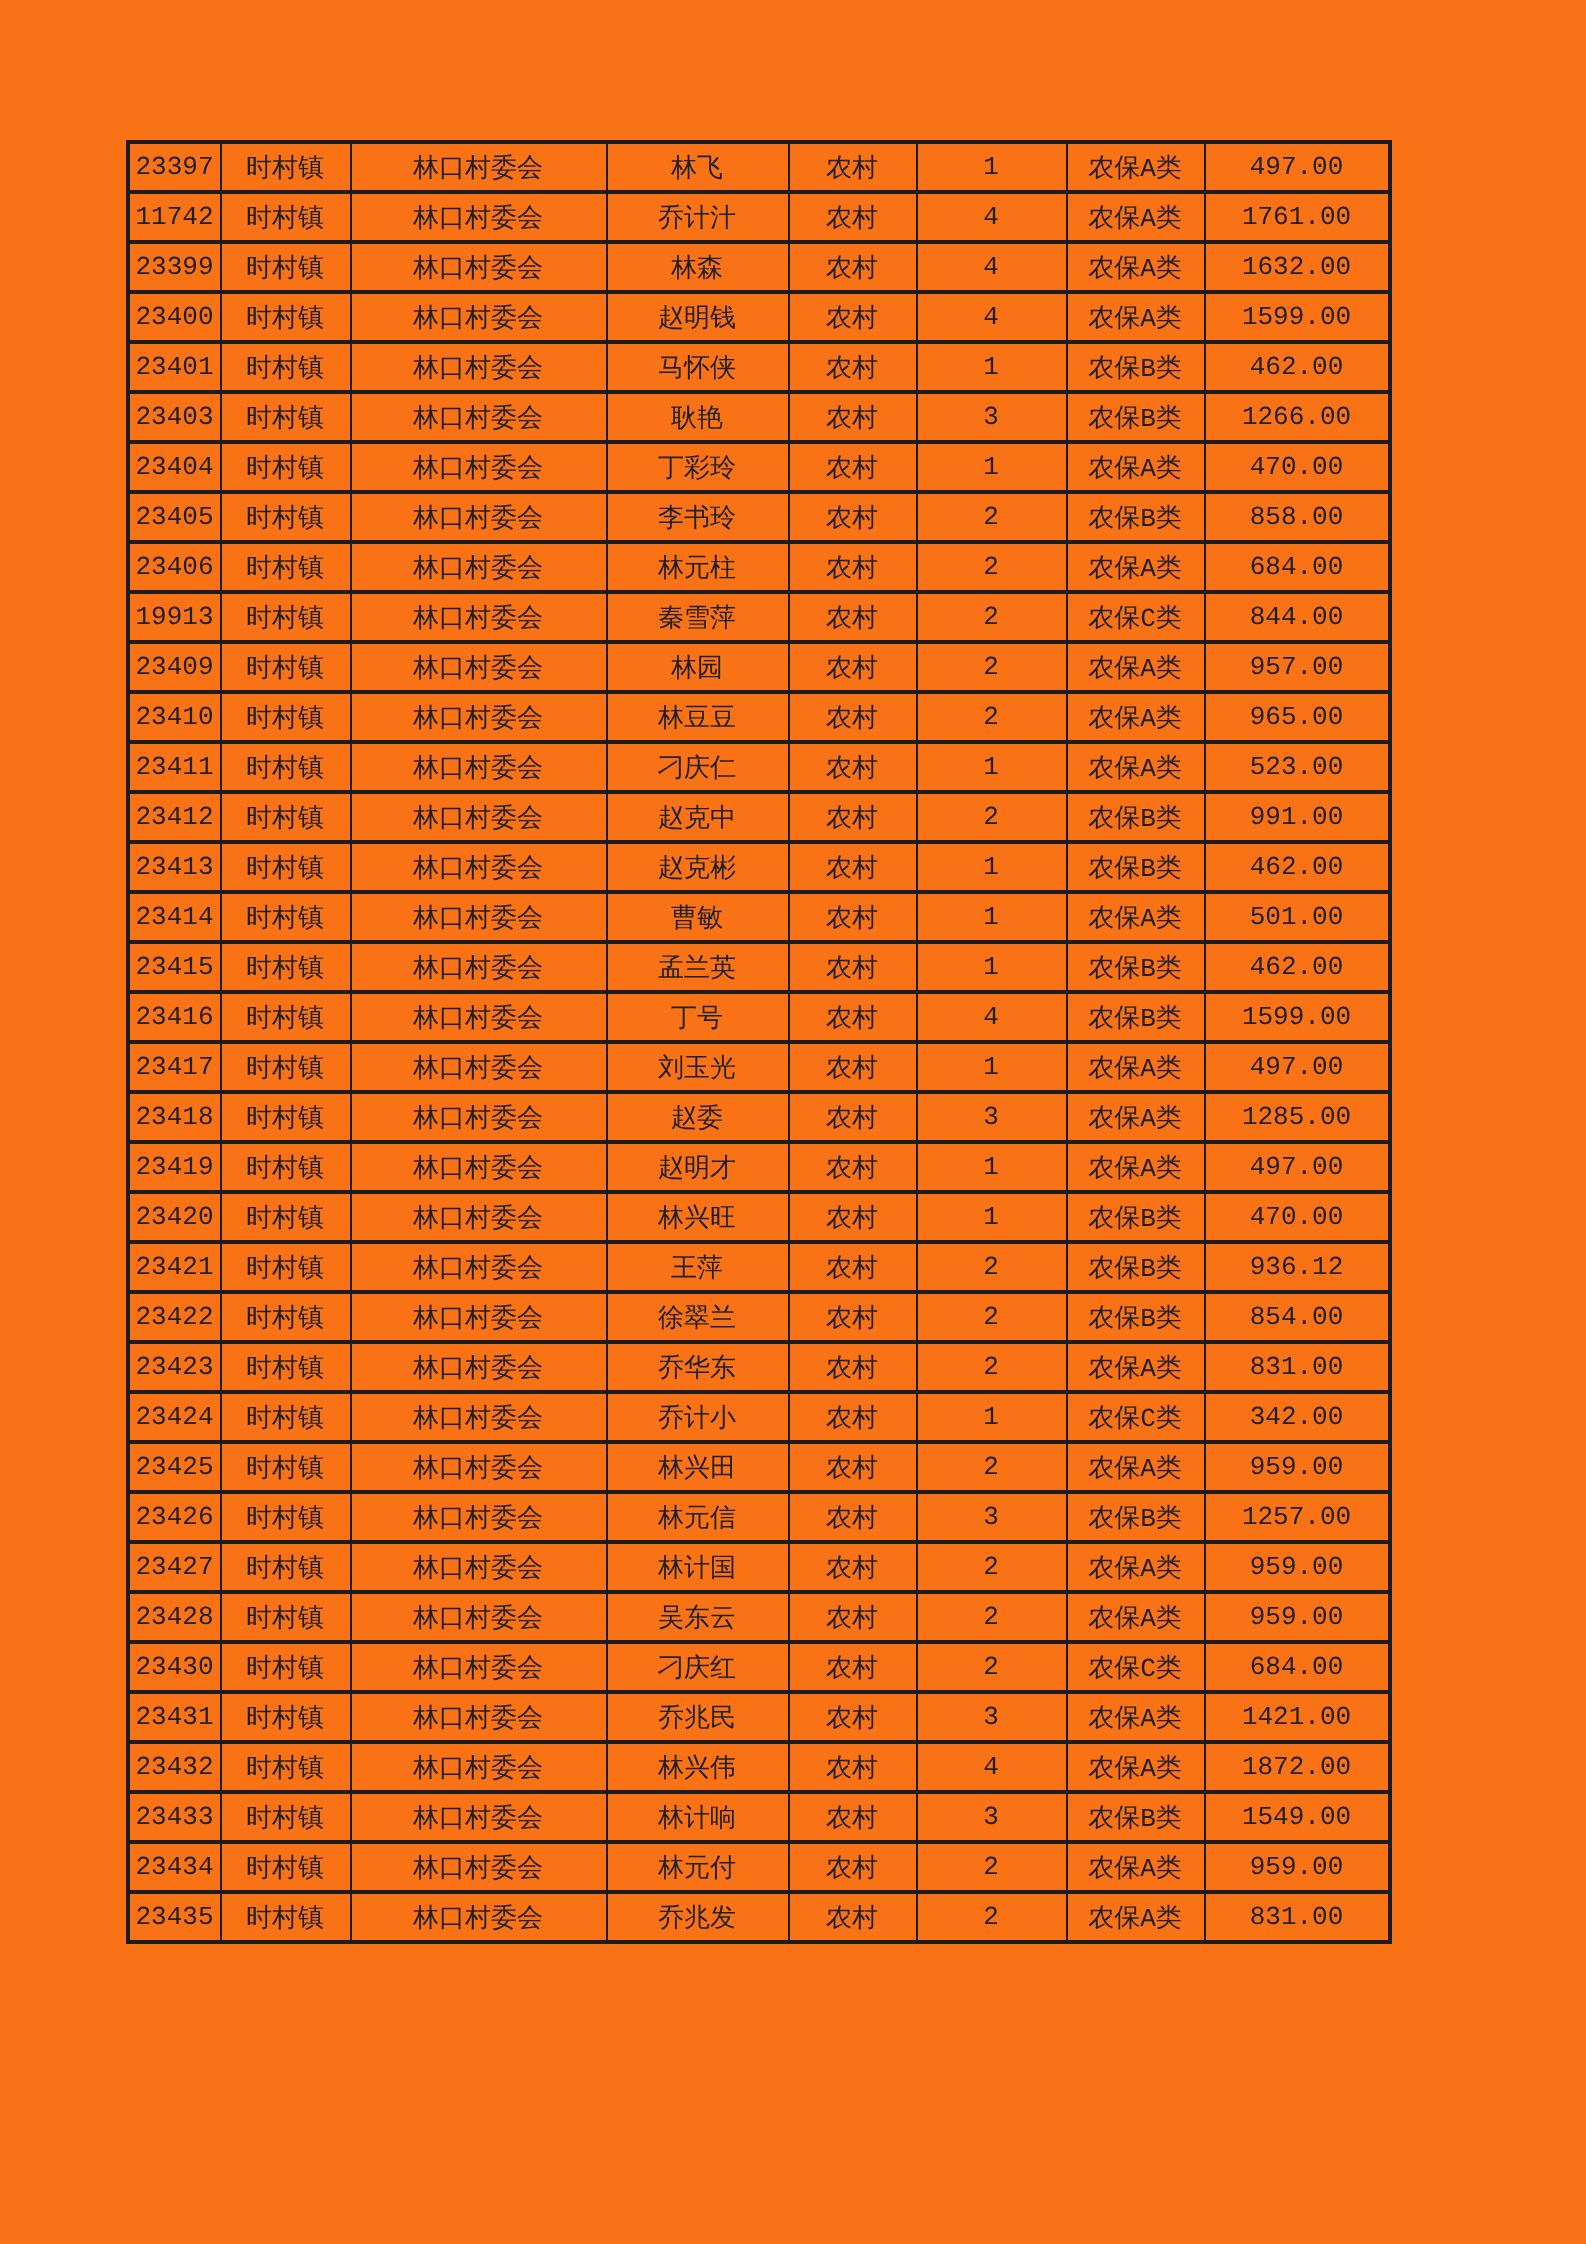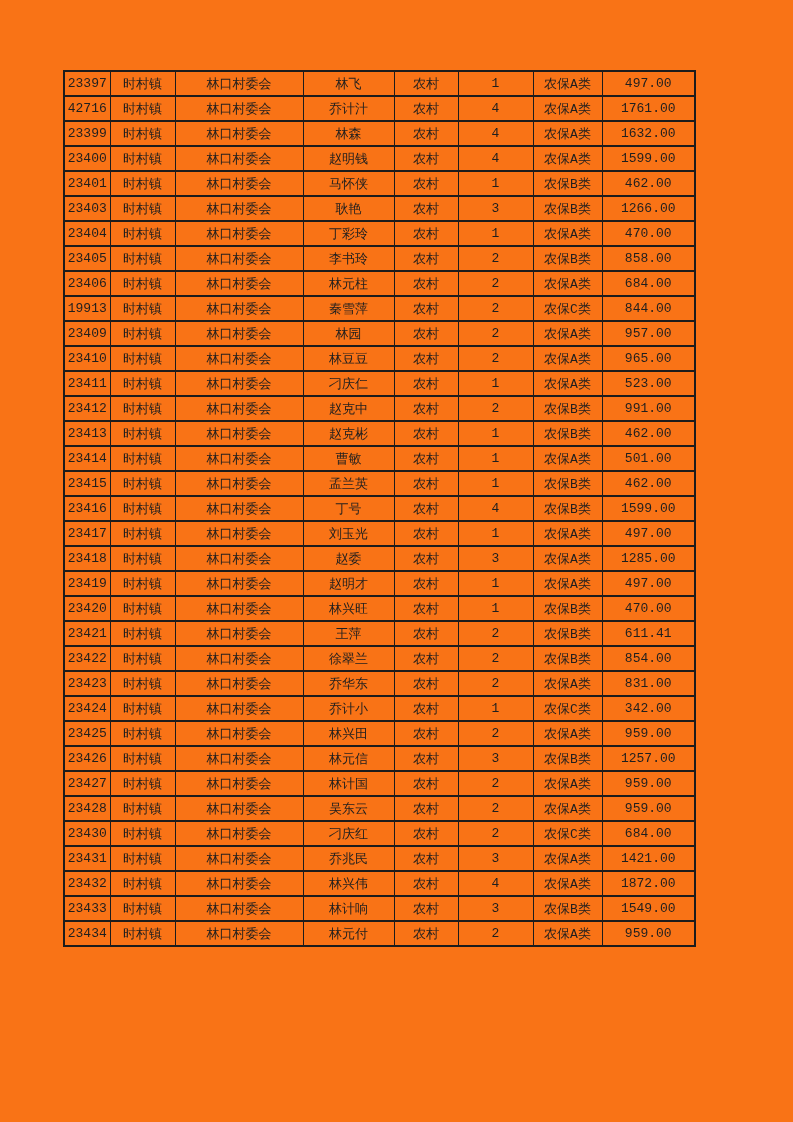--- a/index.html
+++ b/index.html
@@ -67,21 +67,21 @@
           <td>23397</td>
           <td>时村镇</td>
           <td>林口村委会</td>
           <td>林飞</td>
           <td>农村</td>
           <td>1</td>
           <td>农保A类</td>
           <td>497.00</td>
         </tr>
         <tr>
-          <td>42716</td>
+          <td>11742</td>
           <td>时村镇</td>
           <td>林口村委会</td>
           <td>乔计汁</td>
           <td>农村</td>
           <td>4</td>
           <td>农保A类</td>
           <td>1761.00</td>
         </tr>
         <tr>
           <td>23399</td>
@@ -284,21 +284,21 @@
           <td>470.00</td>
         </tr>
         <tr>
           <td>23421</td>
           <td>时村镇</td>
           <td>林口村委会</td>
           <td>王萍</td>
           <td>农村</td>
           <td>2</td>
           <td>农保B类</td>
-          <td>611.41</td>
+          <td>936.12</td>
         </tr>
         <tr>
           <td>23422</td>
           <td>时村镇</td>
           <td>林口村委会</td>
           <td>徐翠兰</td>
           <td>农村</td>
           <td>2</td>
           <td>农保B类</td>
           <td>854.00</td>
@@ -405,16 +405,26 @@
         </tr>
         <tr>
           <td>23434</td>
           <td>时村镇</td>
           <td>林口村委会</td>
           <td>林元付</td>
           <td>农村</td>
           <td>2</td>
           <td>农保A类</td>
           <td>959.00</td>
+        </tr>
+        <tr>
+          <td>23435</td>
+          <td>时村镇</td>
+          <td>林口村委会</td>
+          <td>乔兆发</td>
+          <td>农村</td>
+          <td>2</td>
+          <td>农保A类</td>
+          <td>831.00</td>
         </tr>
       </tbody>
   </table>
 </div>
 
 </body></html>

